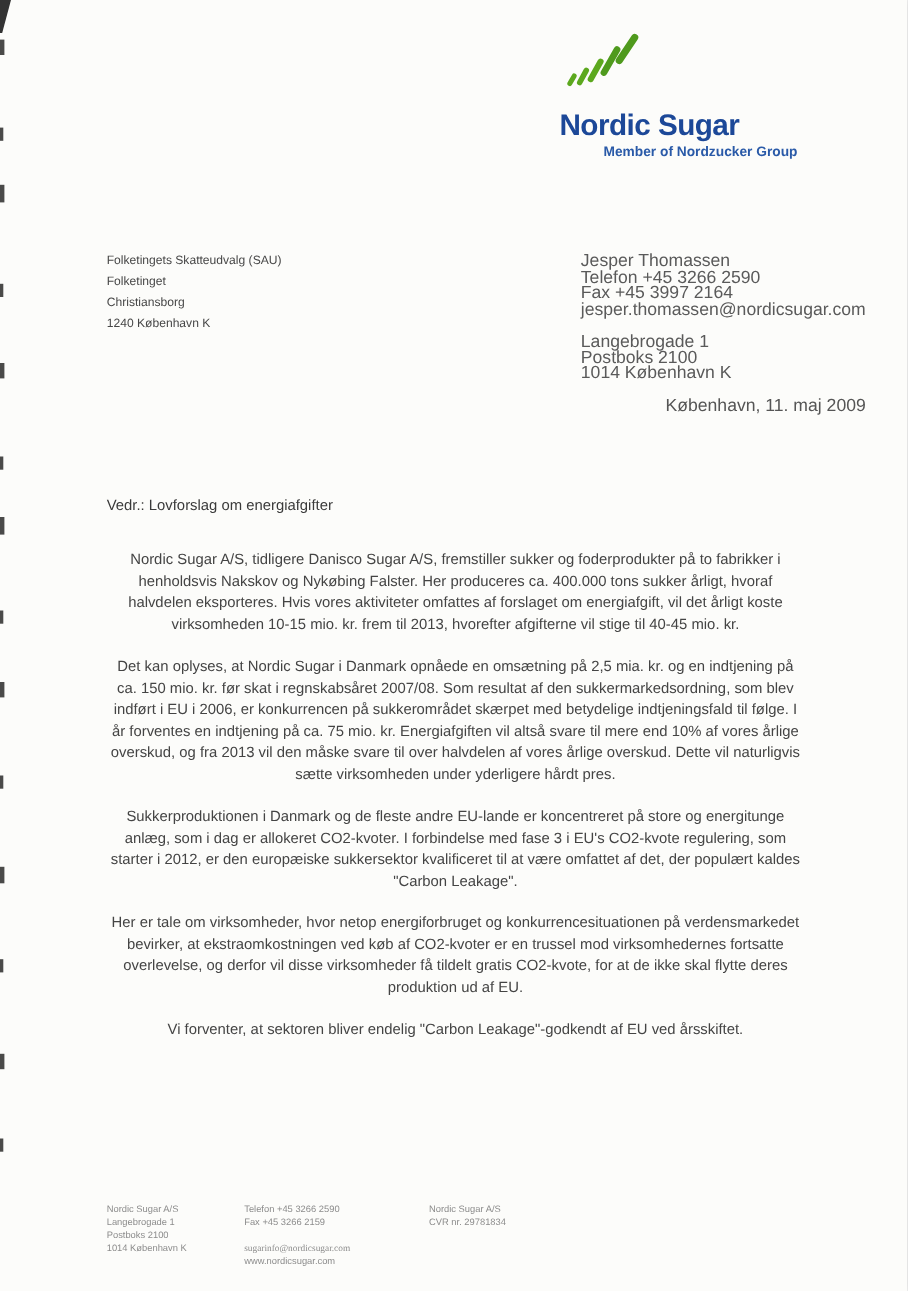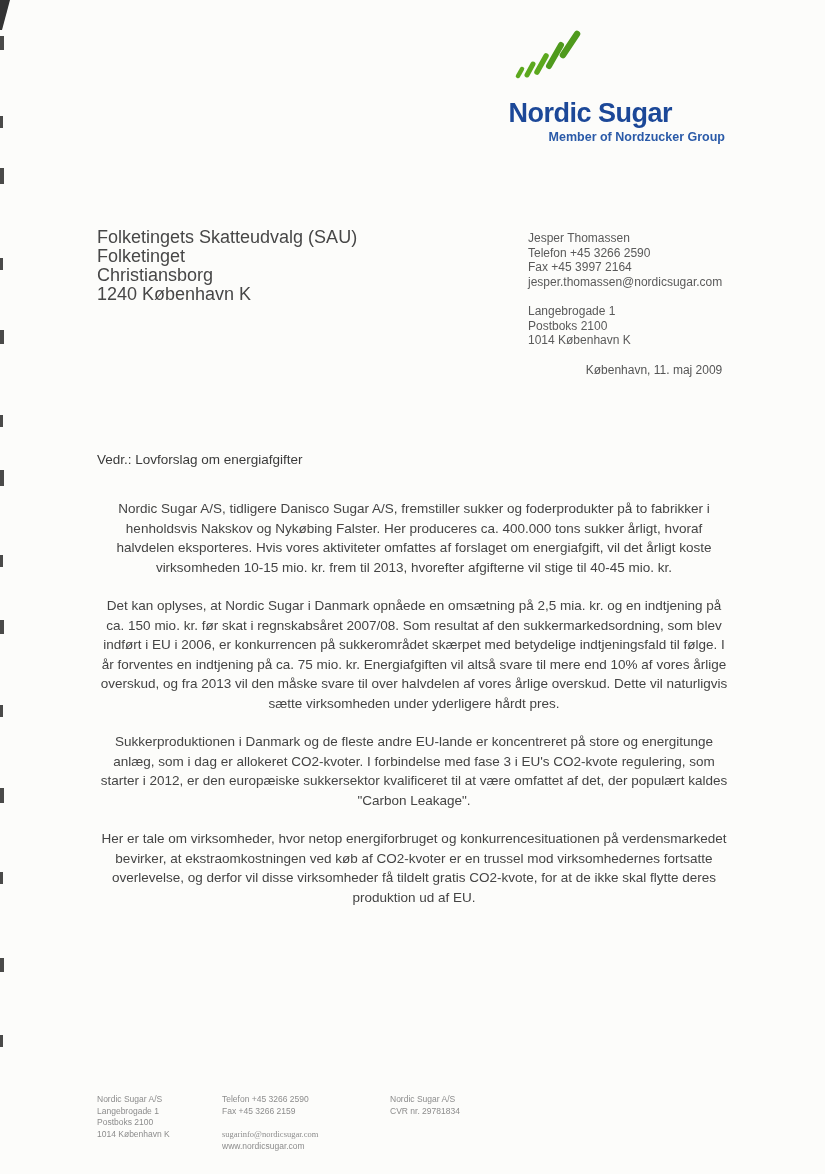--- a/index.html
+++ b/index.html
@@ -42,29 +42,29 @@
     color: #2a5aa8;
     margin-top: 2px;
     padding-left: 40px;
   }
 
   
   .recipient {
     position: absolute;
     left: 97px;
     top: 228px;
-    font-size: 18px;
+    font-size: 11px;
     line-height: 19px;
     color: #474747;
   }
   .sender {
     position: absolute;
     left: 528px;
     top: 231px;
-    font-size: 12px;
+    font-size: 16px;
     line-height: 14.5px;
     color: #5a5a5a;
   }
   .sender .group { margin-bottom: 15px; }
   .dateline { margin-top: 14px; color: #555; text-align: right; }
 
   
   .subject {
     position: absolute;
     left: 97px;
@@ -176,20 +176,21 @@
     <div class="dateline">København, 11. maj 2009</div>
   </section>
 
   <h1 class="subject">Vedr.: Lovforslag om energiafgifter</h1>
 
   <section class="body-text">
     <p>Nordic Sugar A/S, tidligere Danisco Sugar A/S, fremstiller sukker og foderprodukter på to fabrikker i henholdsvis Nakskov og Nykøbing Falster. Her produceres ca. 400.000 tons sukker årligt, hvoraf halvdelen eksporteres. Hvis vores aktiviteter omfattes af forslaget om energiafgift, vil det årligt koste virksomheden 10-15 mio. kr. frem til 2013, hvorefter afgifterne vil stige til 40-45 mio. kr.</p>
     <p>Det kan oplyses, at Nordic Sugar i Danmark opnåede en omsætning på 2,5 mia. kr. og en indtjening på ca. 150 mio. kr. før skat i regnskabsåret 2007/08. Som resultat af den sukkermarkedsordning, som blev indført i EU i 2006, er konkurrencen på sukkerområdet skærpet med betydelige indtjeningsfald til følge. I år forventes en indtjening på ca. 75 mio. kr. Energiafgiften vil altså svare til mere end 10% af vores årlige overskud, og fra 2013 vil den måske svare til over halvdelen af vores årlige overskud. Dette vil naturligvis sætte virksomheden under yderligere hårdt pres.</p>
     <p>Sukkerproduktionen i Danmark og de fleste andre EU-lande er koncentreret på store og energitunge anlæg, som i dag er allokeret CO2-kvoter. I forbindelse med fase 3 i EU's CO2-kvote regulering, som starter i 2012, er den europæiske sukkersektor kvalificeret til at være omfattet af det, der populært kaldes "Carbon Leakage".</p>
     <p>Her er tale om virksomheder, hvor netop energiforbruget og konkurrencesituationen på verdensmarkedet bevirker, at ekstraomkostningen ved køb af CO2-kvoter er en trussel mod virksomhedernes fortsatte overlevelse, og derfor vil disse virksomheder få tildelt gratis CO2-kvote, for at de ikke skal flytte deres produktion ud af EU.</p>
+    <p>Vi forventer, at sektoren bliver endelig "Carbon Leakage"-godkendt af EU ved årsskiftet.</p>
   </section>
 
   <footer class="footer">
     <div class="fcol1">
       <div>Nordic Sugar A/S</div>
       <div>Langebrogade 1</div>
       <div>Postboks 2100</div>
       <div>1014 København K</div>
     </div>
     <div class="fcol2">

